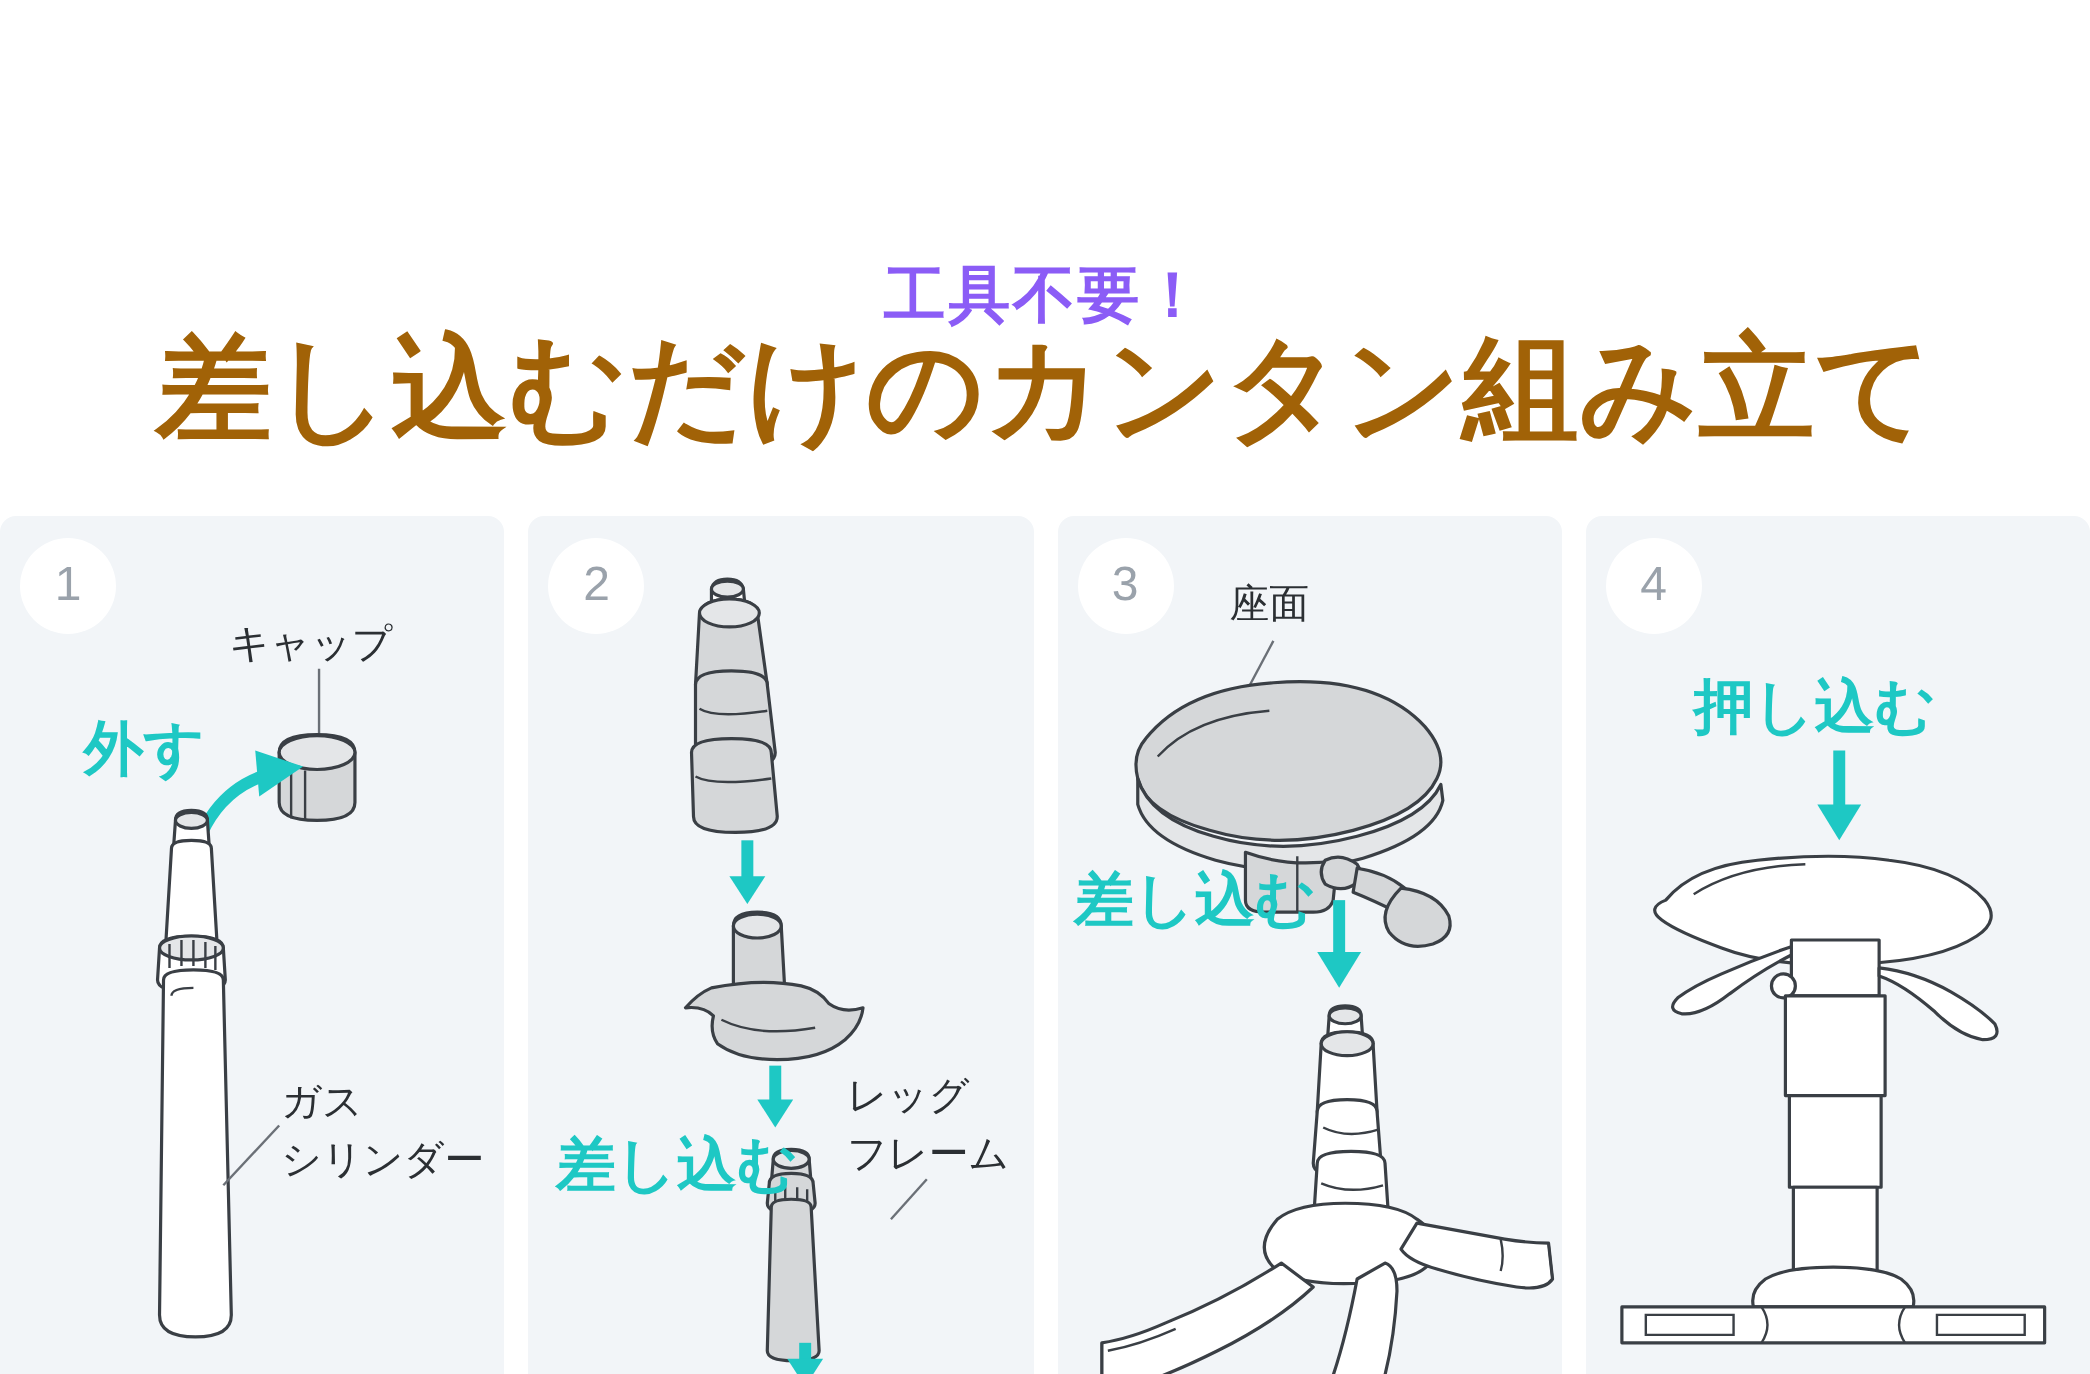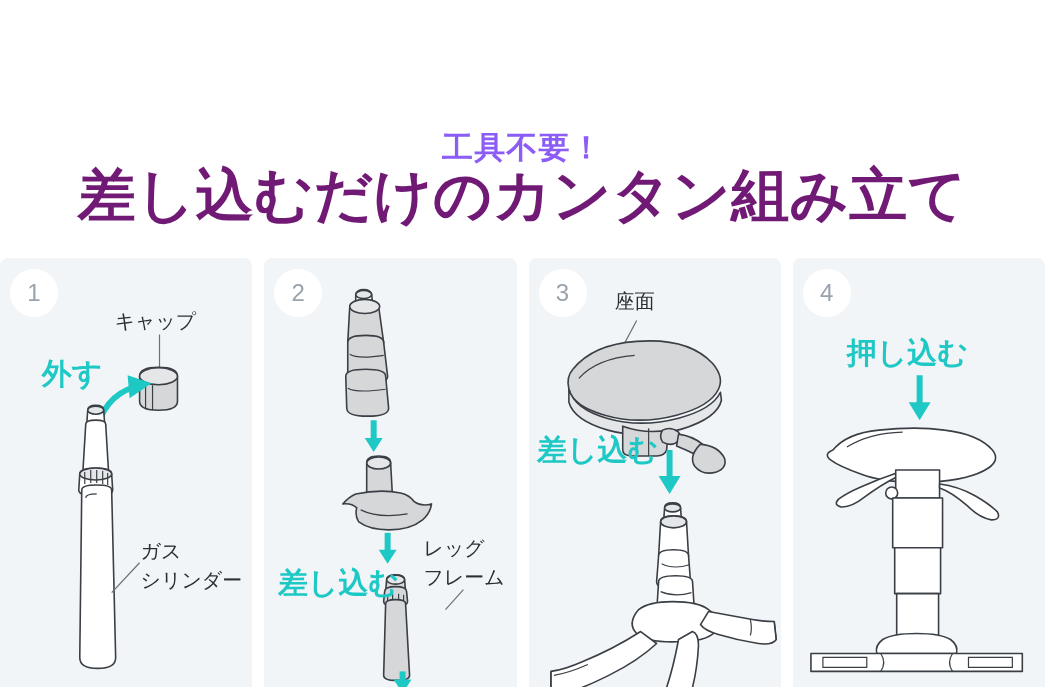--- a/index.html
+++ b/index.html
@@ -47,21 +47,21 @@
   .main-title {
     position: absolute;
     left: 0;
     top: 166px;
     width: 100%;
     text-align: center;
     font-size: 58px;
     line-height: 1;
     font-weight: 700;
     letter-spacing: 0.005em;
-    color: #701a75;
+    color: #a16207;
     white-space: nowrap;
   }
 
   
   .panels {
     position: absolute;
     left: 0;
     top: 258px;
     width: 1045px;
     height: 429px;

